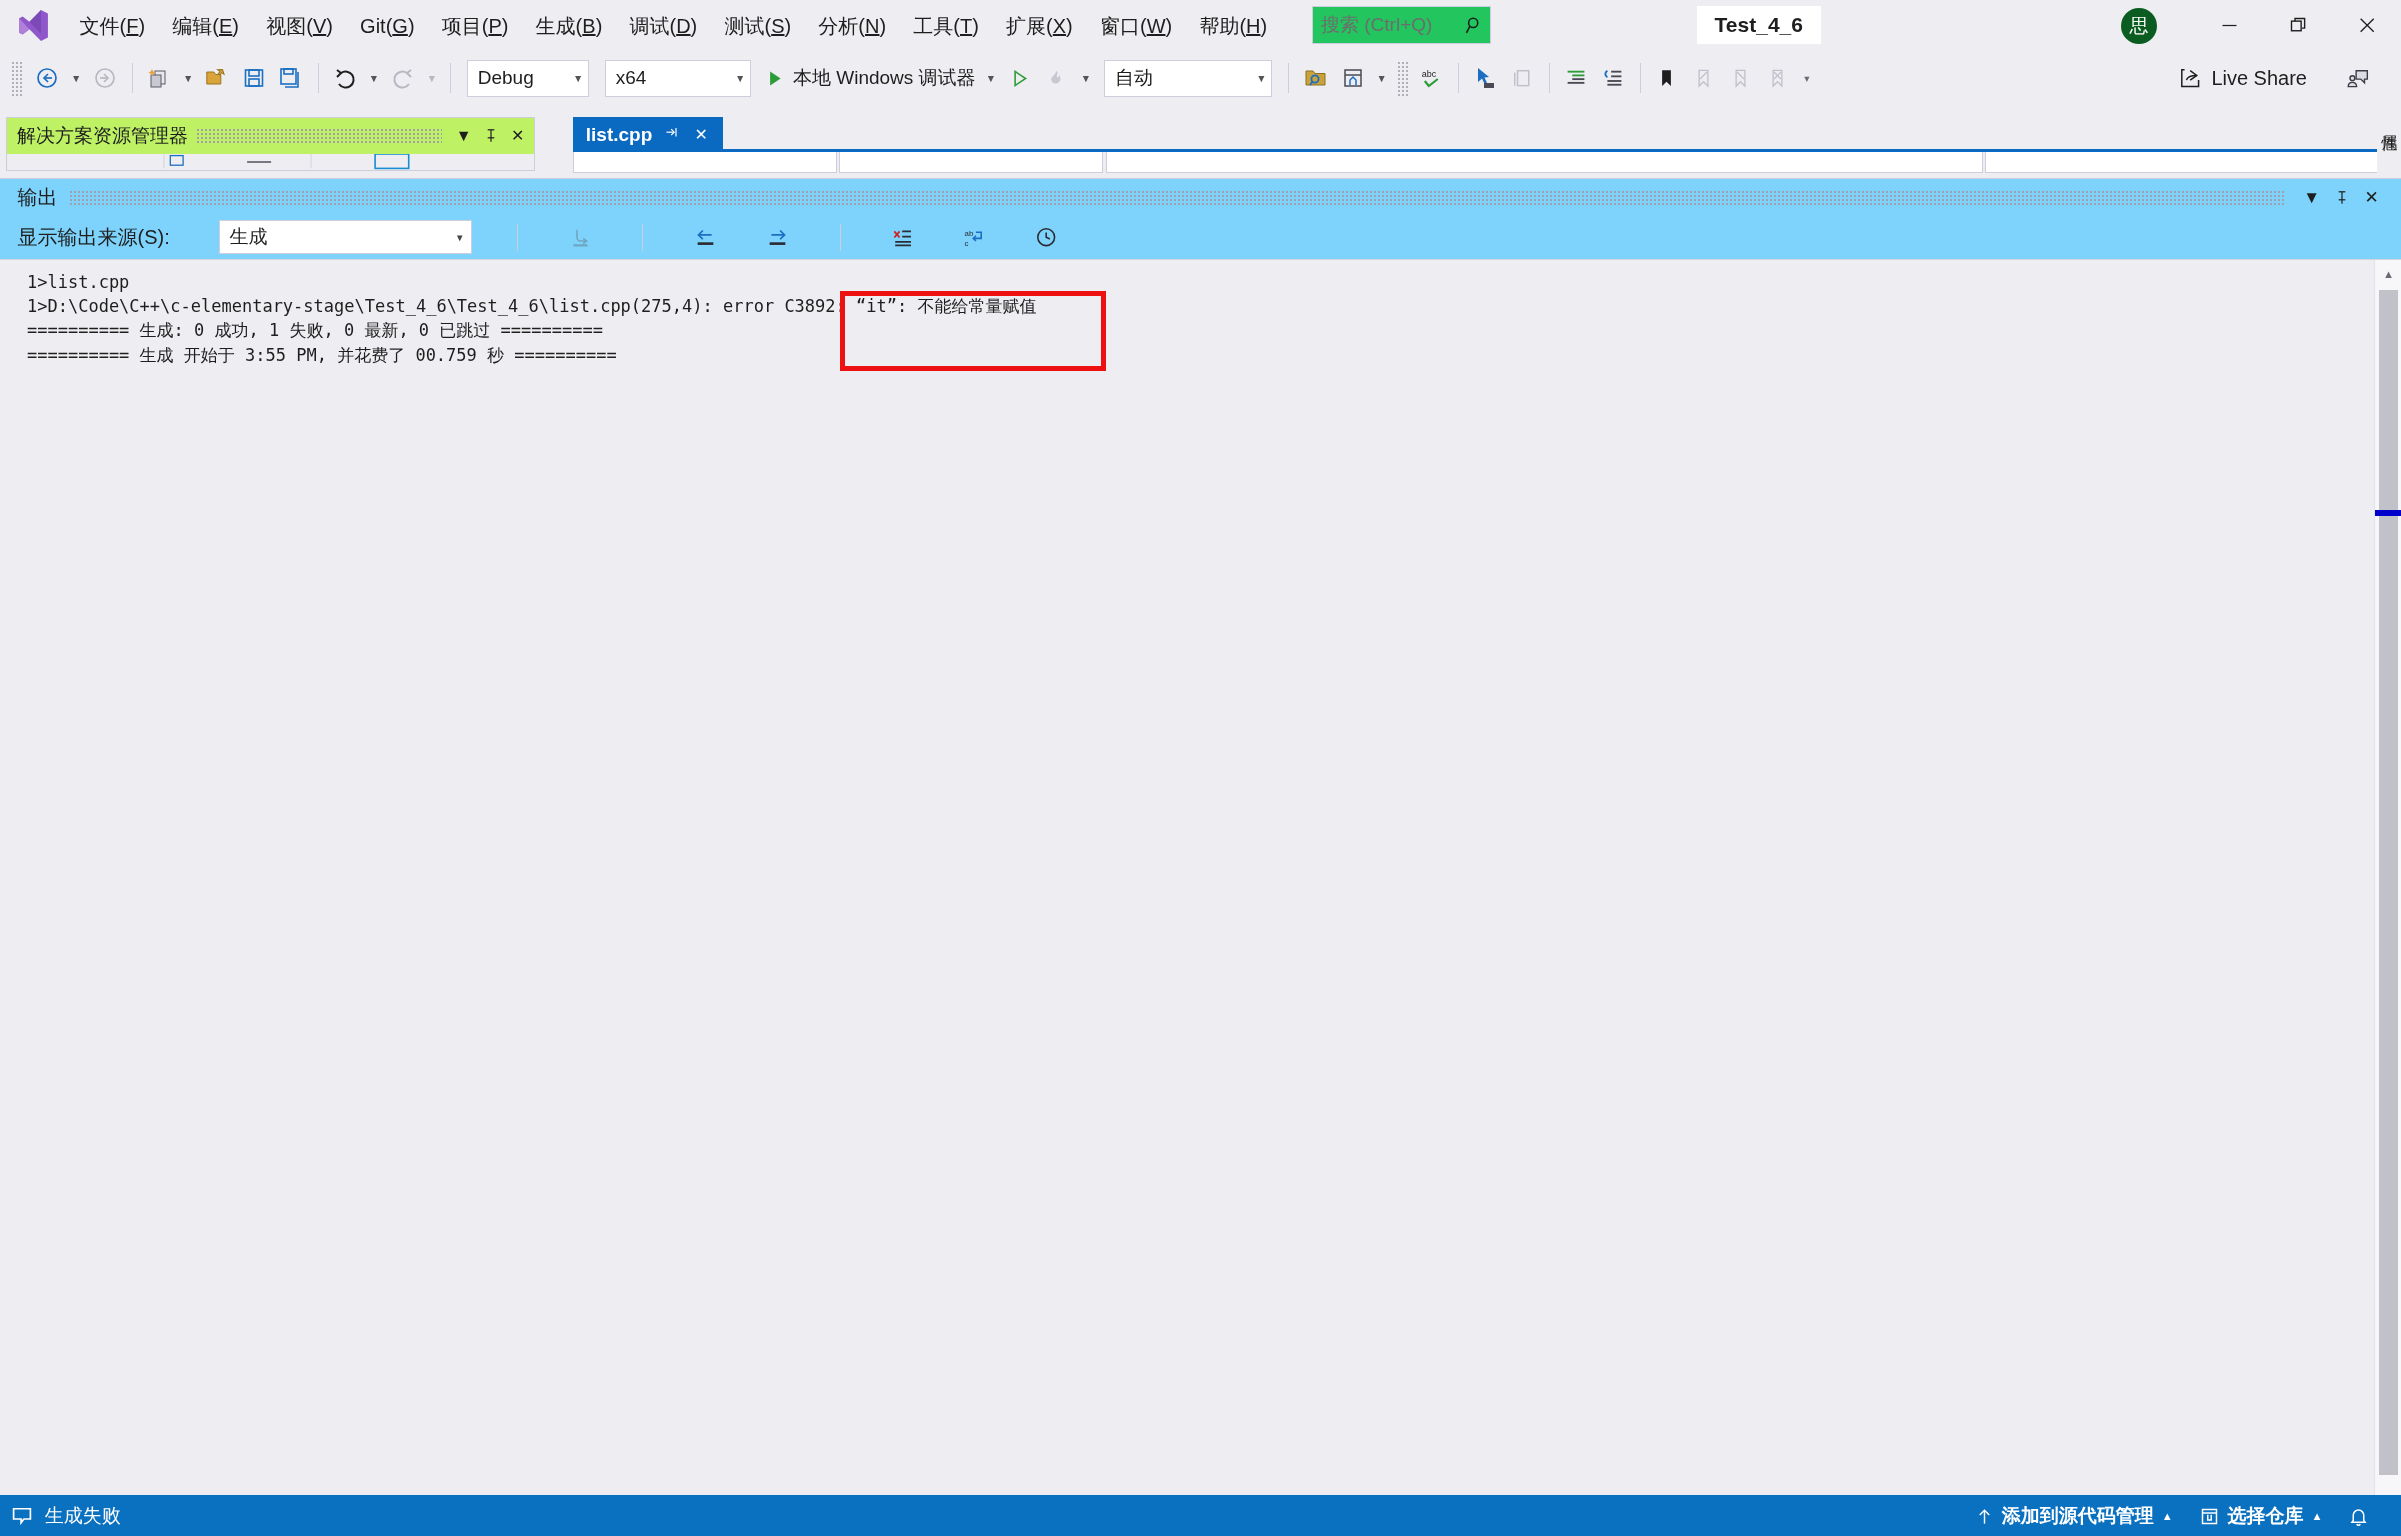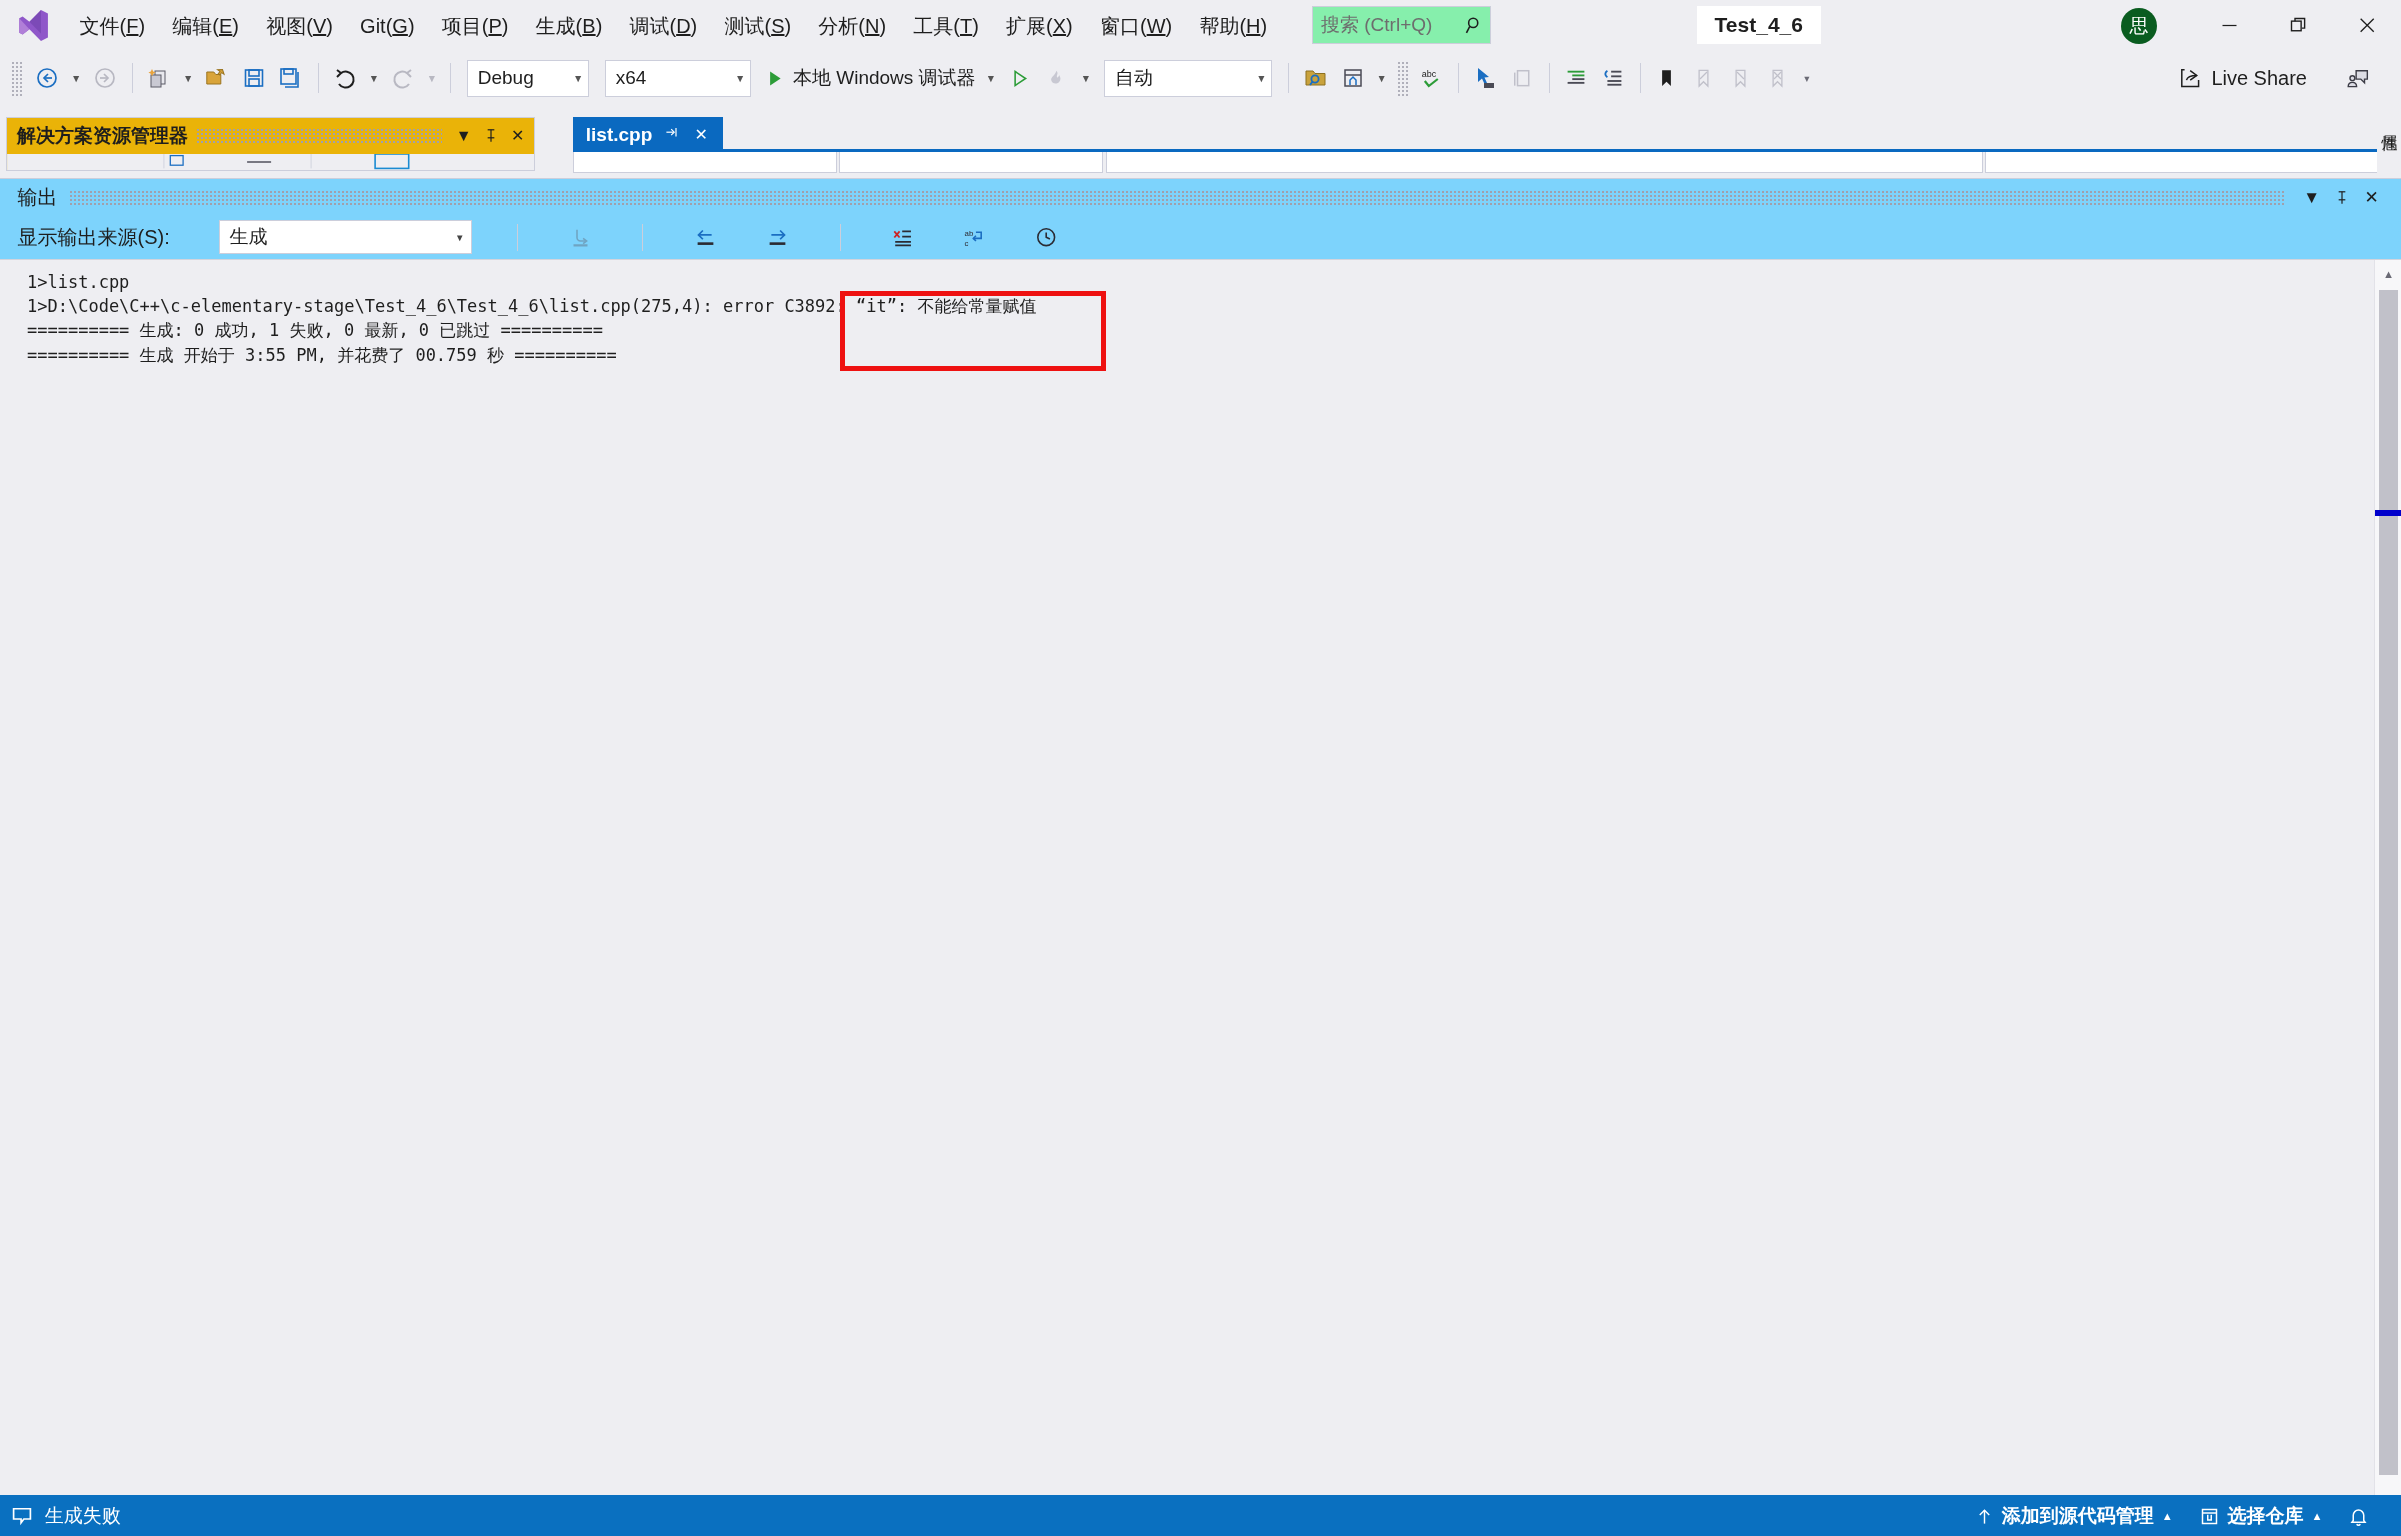--- a/index.html
+++ b/index.html
@@ -19,21 +19,21 @@
   .vs-logo { width: 42px; height: 42px; margin-left: 11.2px; display:flex; align-items:center; justify-content:center; }
   .menu-items { display: flex; align-items: center; margin-left: 12.8px; }
   .menu-item {
     font-size: 20px; color: #1e1e1e; padding: 6.4px 13.6px; line-height: 1.2;
     white-space: nowrap; cursor: default;
   }
   .mn { text-decoration: underline; }
 
   .search-box {
     position: absolute; left: 1312px; top: 6.4px; width: 179px; height: 38px;
-    background: #86efac; border: 0.8px solid #cccedb; display: flex; align-items: center;
+    background: #22c55e; border: 0.8px solid #cccedb; display: flex; align-items: center;
   }
   .search-box input {
     border: none; outline: none; background: transparent; flex: 1;
     font-size: 19px; color: #555; font-family: "Liberation Sans", sans-serif;
     padding-left: 8px; min-width: 0;
   }
   .search-box input::placeholder { color: #6d6d6d; }
   .search-ico { width: 32px; display:flex; align-items:center; justify-content:center; }
 
   .win-title {
@@ -86,21 +86,21 @@
     position: absolute; right: 86px; top: 6.4px; height: 42px;
     display: flex; align-items: center; padding: 0 8px; cursor: default;
   }
   .live-share span { font-size: 20px; color: #1e1e1e; margin-left: 9.6px; }
   .feedback-btn { position: absolute; right: 21px; top: 6.4px; width: 45px; height: 42px;
                   display:flex; align-items:center; justify-content:center; }
 
   
   .se-panel {
     position: absolute; left: 6.4px; top: 117px; width: 529px; height: 54px;
-    background: #eab308; border: 0.8px solid #cccedb; font-weight: bold;
+    background: #bef264; border: 0.8px solid #cccedb;
   }
   .se-head { display: flex; align-items: center; height: 35px; padding: 0 3.2px 0 9.6px; }
   .se-title { font-size: 19px; color: #1e1e1e; white-space: nowrap; }
   .se-dots { flex: 1; height: 14.4px; margin: 0 8px;
              background-image: radial-gradient(#a0a0ad 0.8px, transparent 0.8px);
              background-size: 4px 4px; }
   .se-ico { width: 27px; height: 30px; display:flex; align-items:center; justify-content:center;
             font-size: 16px; color: #1e1e1e; }
   .se-strip { position: absolute; left: 0; bottom: 0; width: 100%; height: 16px; overflow: hidden; }
 

